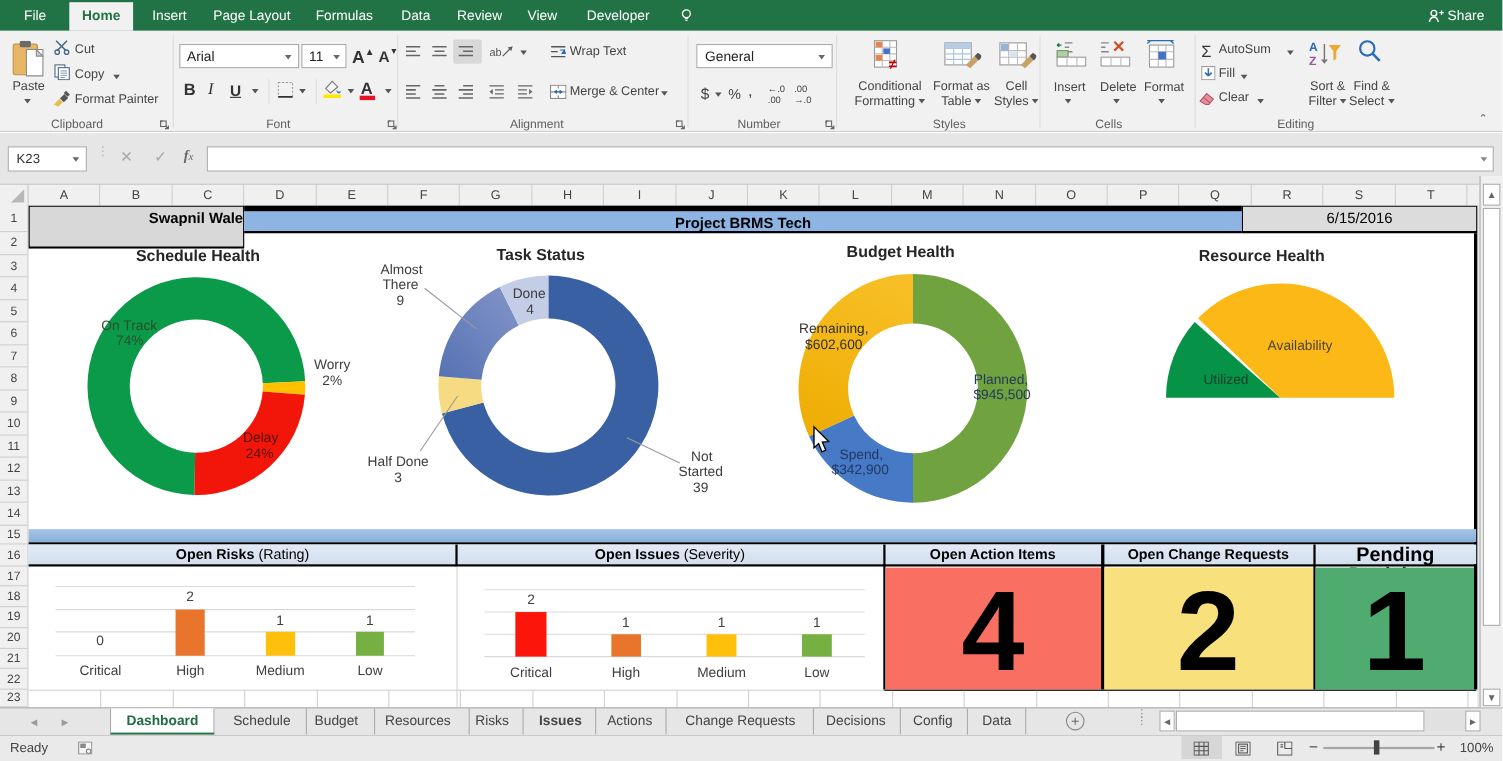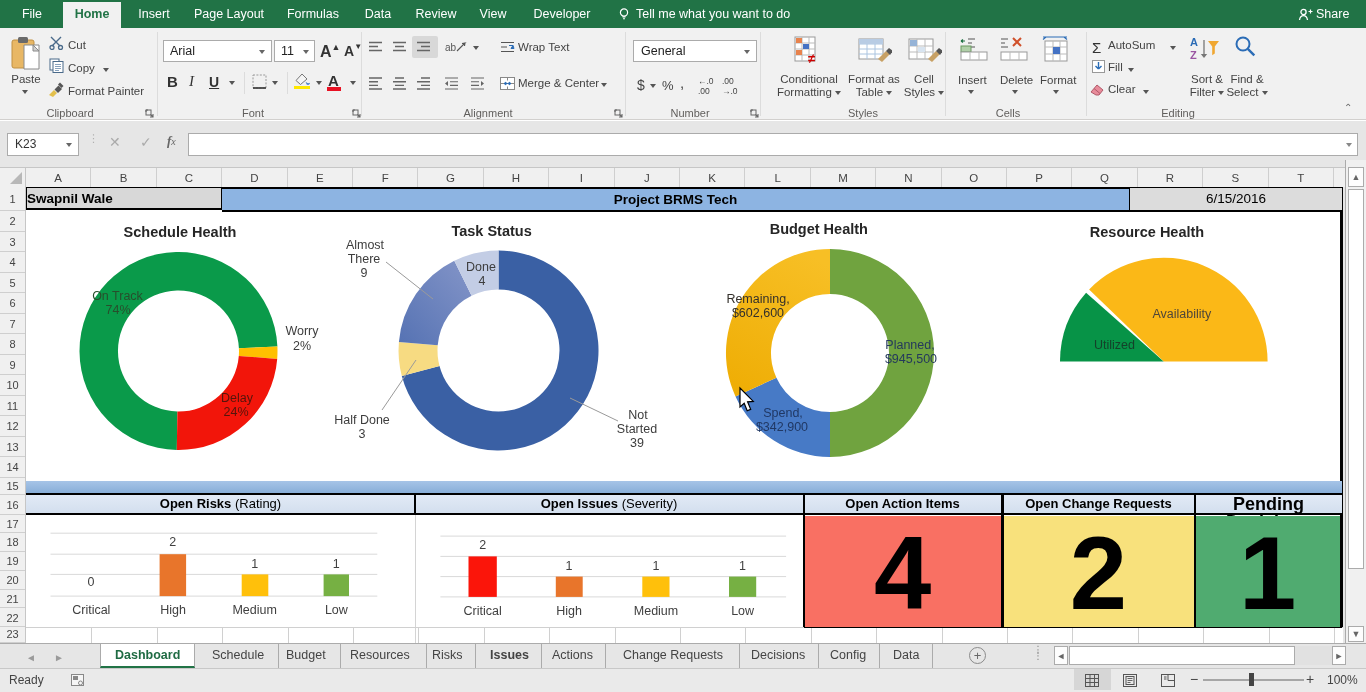--- a/index.html
+++ b/index.html
@@ -39,21 +39,20 @@
   <div class="tab" style="left:186px;width:86px;">Page Layout</div>
   <div class="tab" style="left:278px;width:70px;">Formulas</div>
   <div class="tab" style="left:354px;width:48px;">Data</div>
   <div class="tab" style="left:408px;width:56px;">Review</div>
   <div class="tab" style="left:470px;width:46px;">View</div>
   <div class="tab" style="left:524px;width:76px;">Developer</div>
   <svg class="abs" style="left:617px;top:7px;" width="14" height="15" viewBox="0 0 14 15">
       <circle cx="7" cy="5.5" r="3.6" fill="none" stroke="#fff" stroke-width="1.2"></circle>
       <path d="M5.5 9.2h3v1.4h-3zM6 11.2h2v1h-2z" fill="#fff"></path>
     </svg>
-  <div class="abs" style="left:636px;top:0;height:28px;line-height:28px;color:#fff;font-size:12.5px;">Tell me what you want to do</div>
   <svg class="abs" style="left:1298px;top:7px;" width="15" height="15" viewBox="0 0 15 15">
       <circle cx="5.5" cy="5" r="2.6" fill="none" stroke="#fff" stroke-width="1.3"></circle>
       <path d="M1.5 13c.5-3 2.2-4.3 4-4.3s3.5 1.3 4 4.3" fill="none" stroke="#fff" stroke-width="1.3"></path>
       <path d="M10.5 4.5h4M12.5 2.5v4" stroke="#fff" stroke-width="1.2"></path>
     </svg>
   <div class="abs" style="left:1316px;top:0;height:28px;line-height:28px;color:#fff;font-size:12.5px;">Share</div>
 </div>
 <div id="ribbon">
 
  <svg class="abs" style="left:11px;top:9px;" width="31" height="34" viewBox="0 0 31 34">
@@ -324,22 +323,22 @@
 <div class="rh" style="top:327.5px;height:18.8px;line-height:18.8px;">17</div>
 <div class="rh" style="top:346.3px;height:18.8px;line-height:18.8px;">18</div>
 <div class="rh" style="top:365.1px;height:18.8px;line-height:18.8px;">19</div>
 <div class="rh" style="top:383.9px;height:18.8px;line-height:18.8px;">20</div>
 <div class="rh" style="top:402.7px;height:18.8px;line-height:18.8px;">21</div>
 <div class="rh" style="top:421.5px;height:18.8px;line-height:18.8px;">22</div>
 <div class="rh" style="top:440.3px;height:15.7px;line-height:15.7px;">23</div>
   </div>
   <div id="grid">
 
-    <div class="abs" style="left:0;top:0;width:196px;height:23px;background:#d8d8d8;border:1px solid #000;border-bottom:2.5px solid #000;text-align:left;line-height:22px;font-weight:bold;font-size:13.5px;color:#000;">Swapnil Wale</div>
-    <div class="abs" style="left:196px;top:0;width:907px;height:25px;background:#8db4e2;border-top:2px solid #000000;border-bottom:2.5px solid #000;text-align:center;line-height:22px;font-weight:bold;font-size:13.5px;color:#000;">Project BRMS Tech</div>
+    <div class="abs" style="left:0;top:0;width:196px;height:39px;background:#d8d8d8;border:1px solid #000;border-bottom:2.5px solid #000;text-align:right;line-height:22px;font-weight:bold;font-size:13.5px;color:#000;">Swapnil Wale</div>
+    <div class="abs" style="left:196px;top:0;width:907px;height:25px;background:#8db4e2;border-top:5px solid #000000;border-bottom:2.5px solid #000;text-align:center;line-height:22px;font-weight:bold;font-size:13.5px;color:#000;">Project BRMS Tech</div>
     <div class="abs" style="left:1103px;top:0;width:214px;height:25px;background:#dcdcdc;border:1px solid #000;border-bottom:2.5px solid #000;border-left:1px solid #000;text-align:center;line-height:22px;font-size:13.5px;color:#000;">6/15/2016</div>
 
     <div class="abs" style="left:1313.5px;top:25px;width:3px;height:415px;background:#000;"></div>
 
     <div class="abs" style="left:0;top:294px;width:1316px;height:11.5px;background:linear-gradient(#a6c4e7,#88aed8);"></div>
     <div class="abs" style="left:0;top:305.5px;width:1316px;height:2px;background:#000;"></div>
     <div class="abs" style="left:0;top:307.5px;width:1316px;height:18px;background:linear-gradient(#e2eaf6,#d3dfee);"></div>
     <div class="abs" style="left:0;top:325.5px;width:1316px;height:2px;background:#000;"></div>
 
     <div class="abs" style="left:0;top:307.5px;width:389px;height:18px;text-align:center;line-height:18px;font-size:13px;color:#000;"><b>Open Risks</b> (Rating)</div>

